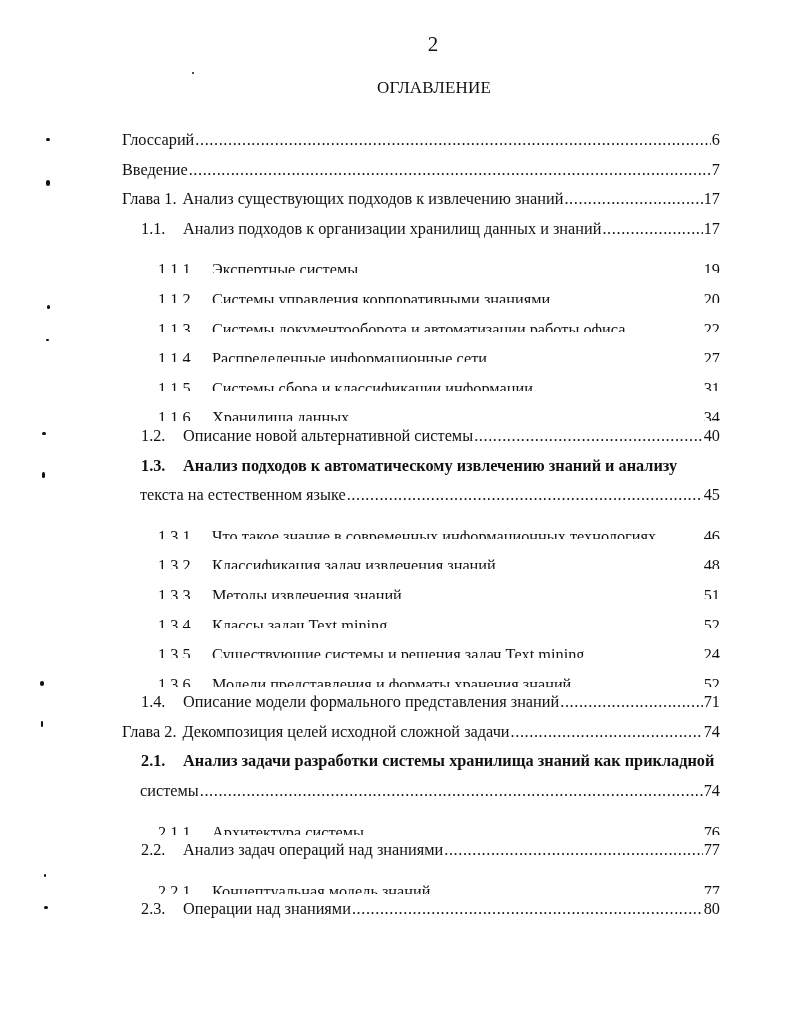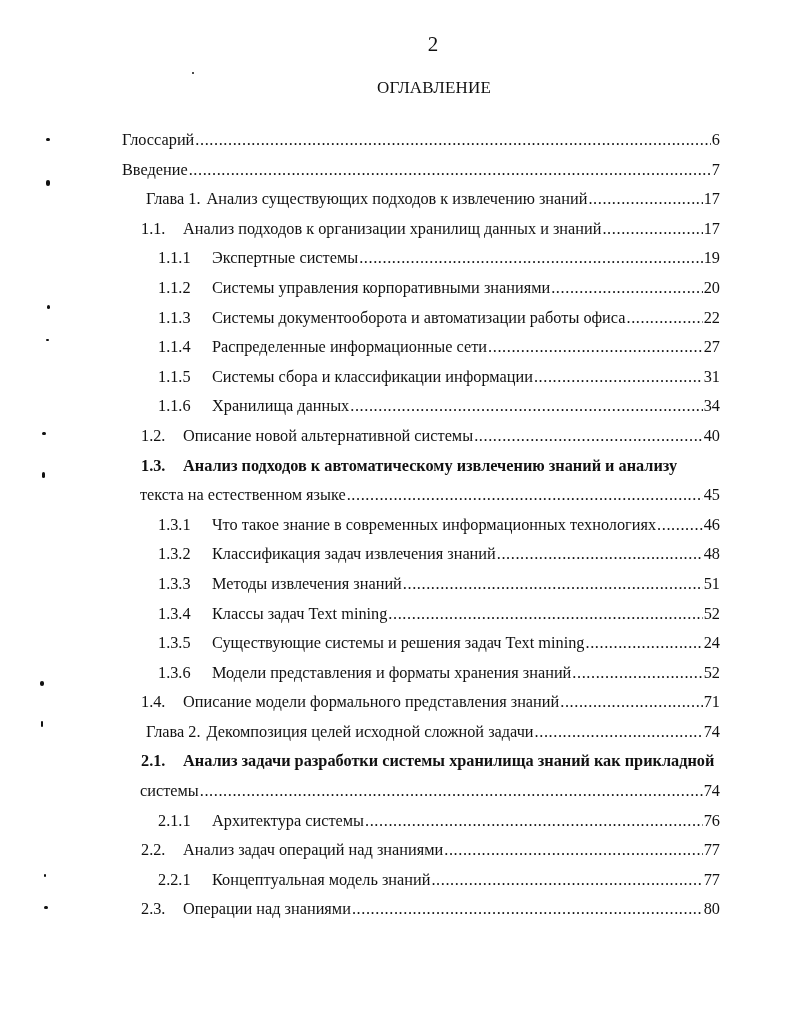--- a/index.html
+++ b/index.html
@@ -27,25 +27,25 @@
   .toc-row .title { flex: none; }
   .toc-row .leader {
     flex: 1 1 auto; overflow: hidden; margin: 0 1px; min-width: 8px;
     letter-spacing: 0.6px;
   }
   .toc-row .leader::before {
     content: "................................................................................................................................................................................................";
   }
   .toc-row .page { flex: none; text-align: right; }
   .lvl0 { padding-left: 0; }
-  .lvl0 .num { width: auto; margin-right: 6px; margin-left: 24px; }
+  .lvl0 .num { width: auto; margin-right: 6px; }
   .lvl1 { padding-left: 19px; }
   .lvl1 .num { width: 42px; }
   .lvl2 { padding-left: 36px; }
-  .lvl2 .num { width: 54px; }
+  .lvl2 .num { width: 54px; margin-top: 12px; }
   .wrap-first { padding-left: 19px; font-weight: bold; }
   .wrap-first .num { width: 42px; }
   .wrap-cont { padding-left: 18px; }
   .speck { position: absolute; background: #111; border-radius: 2px; }
 </style>
 </head>
 <body>
 
 <div class="page-number">2</div>
 <div class="toc-title">ОГЛАВЛЕНИЕ</div>

